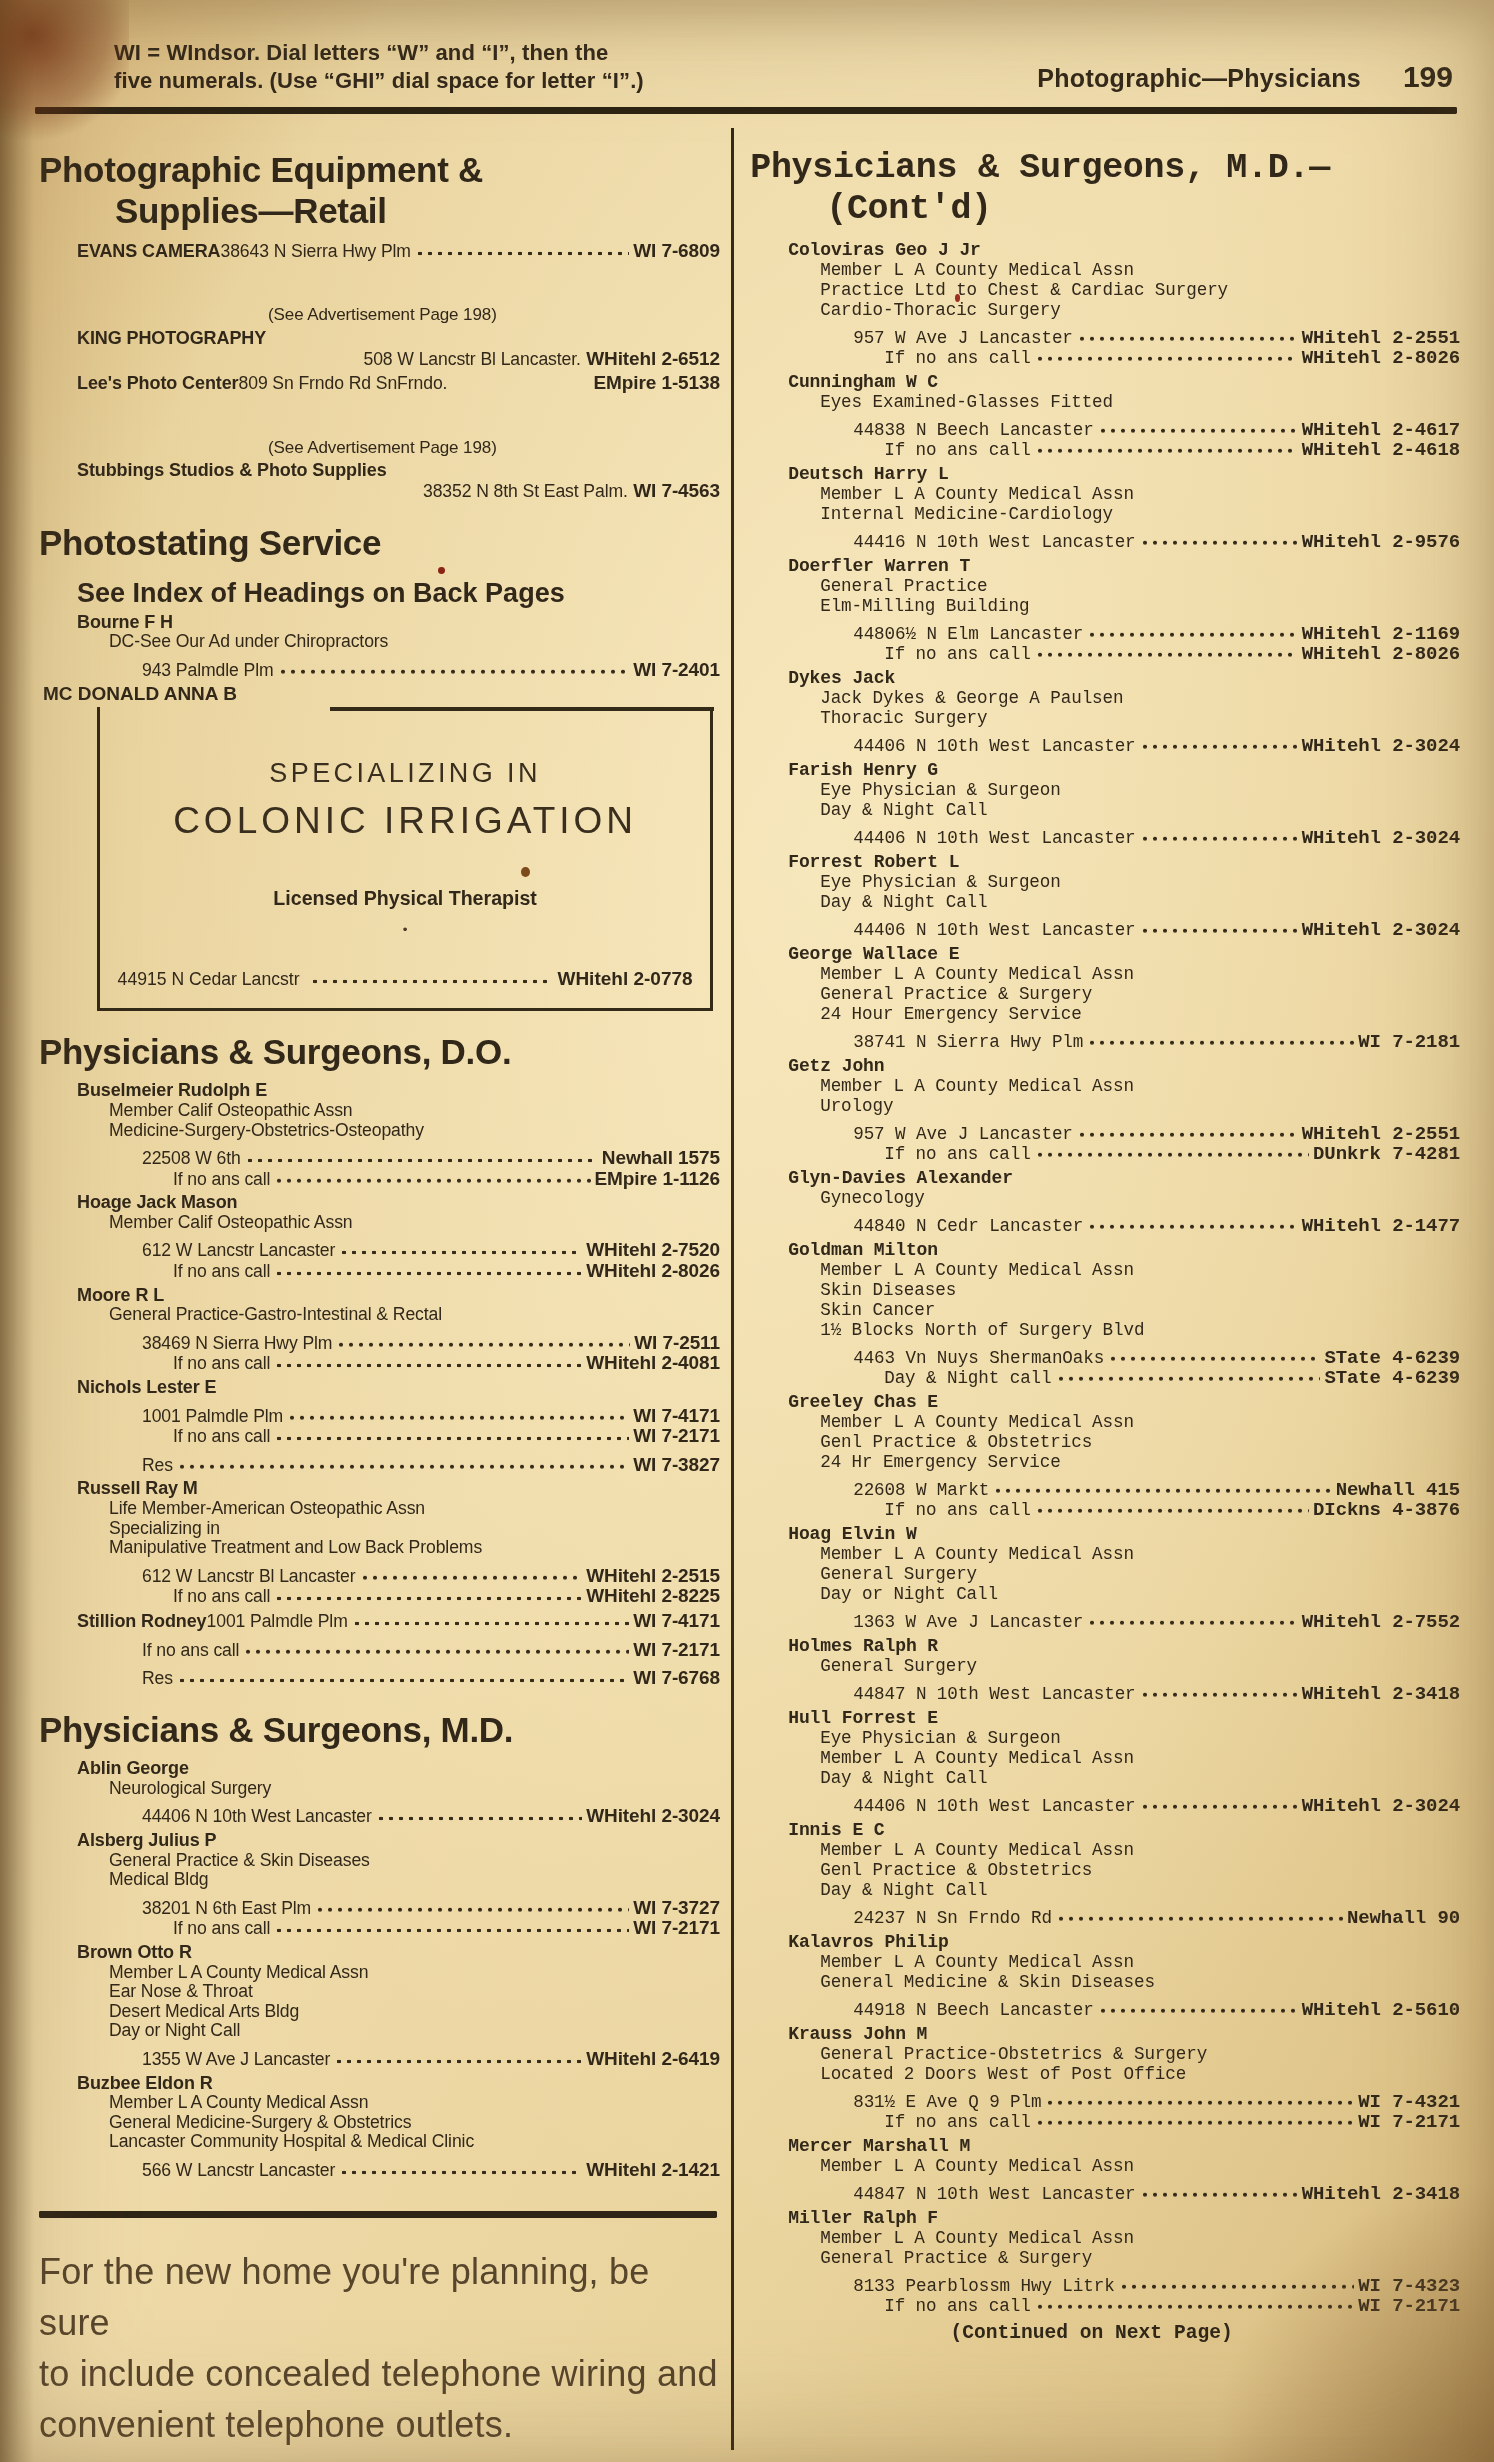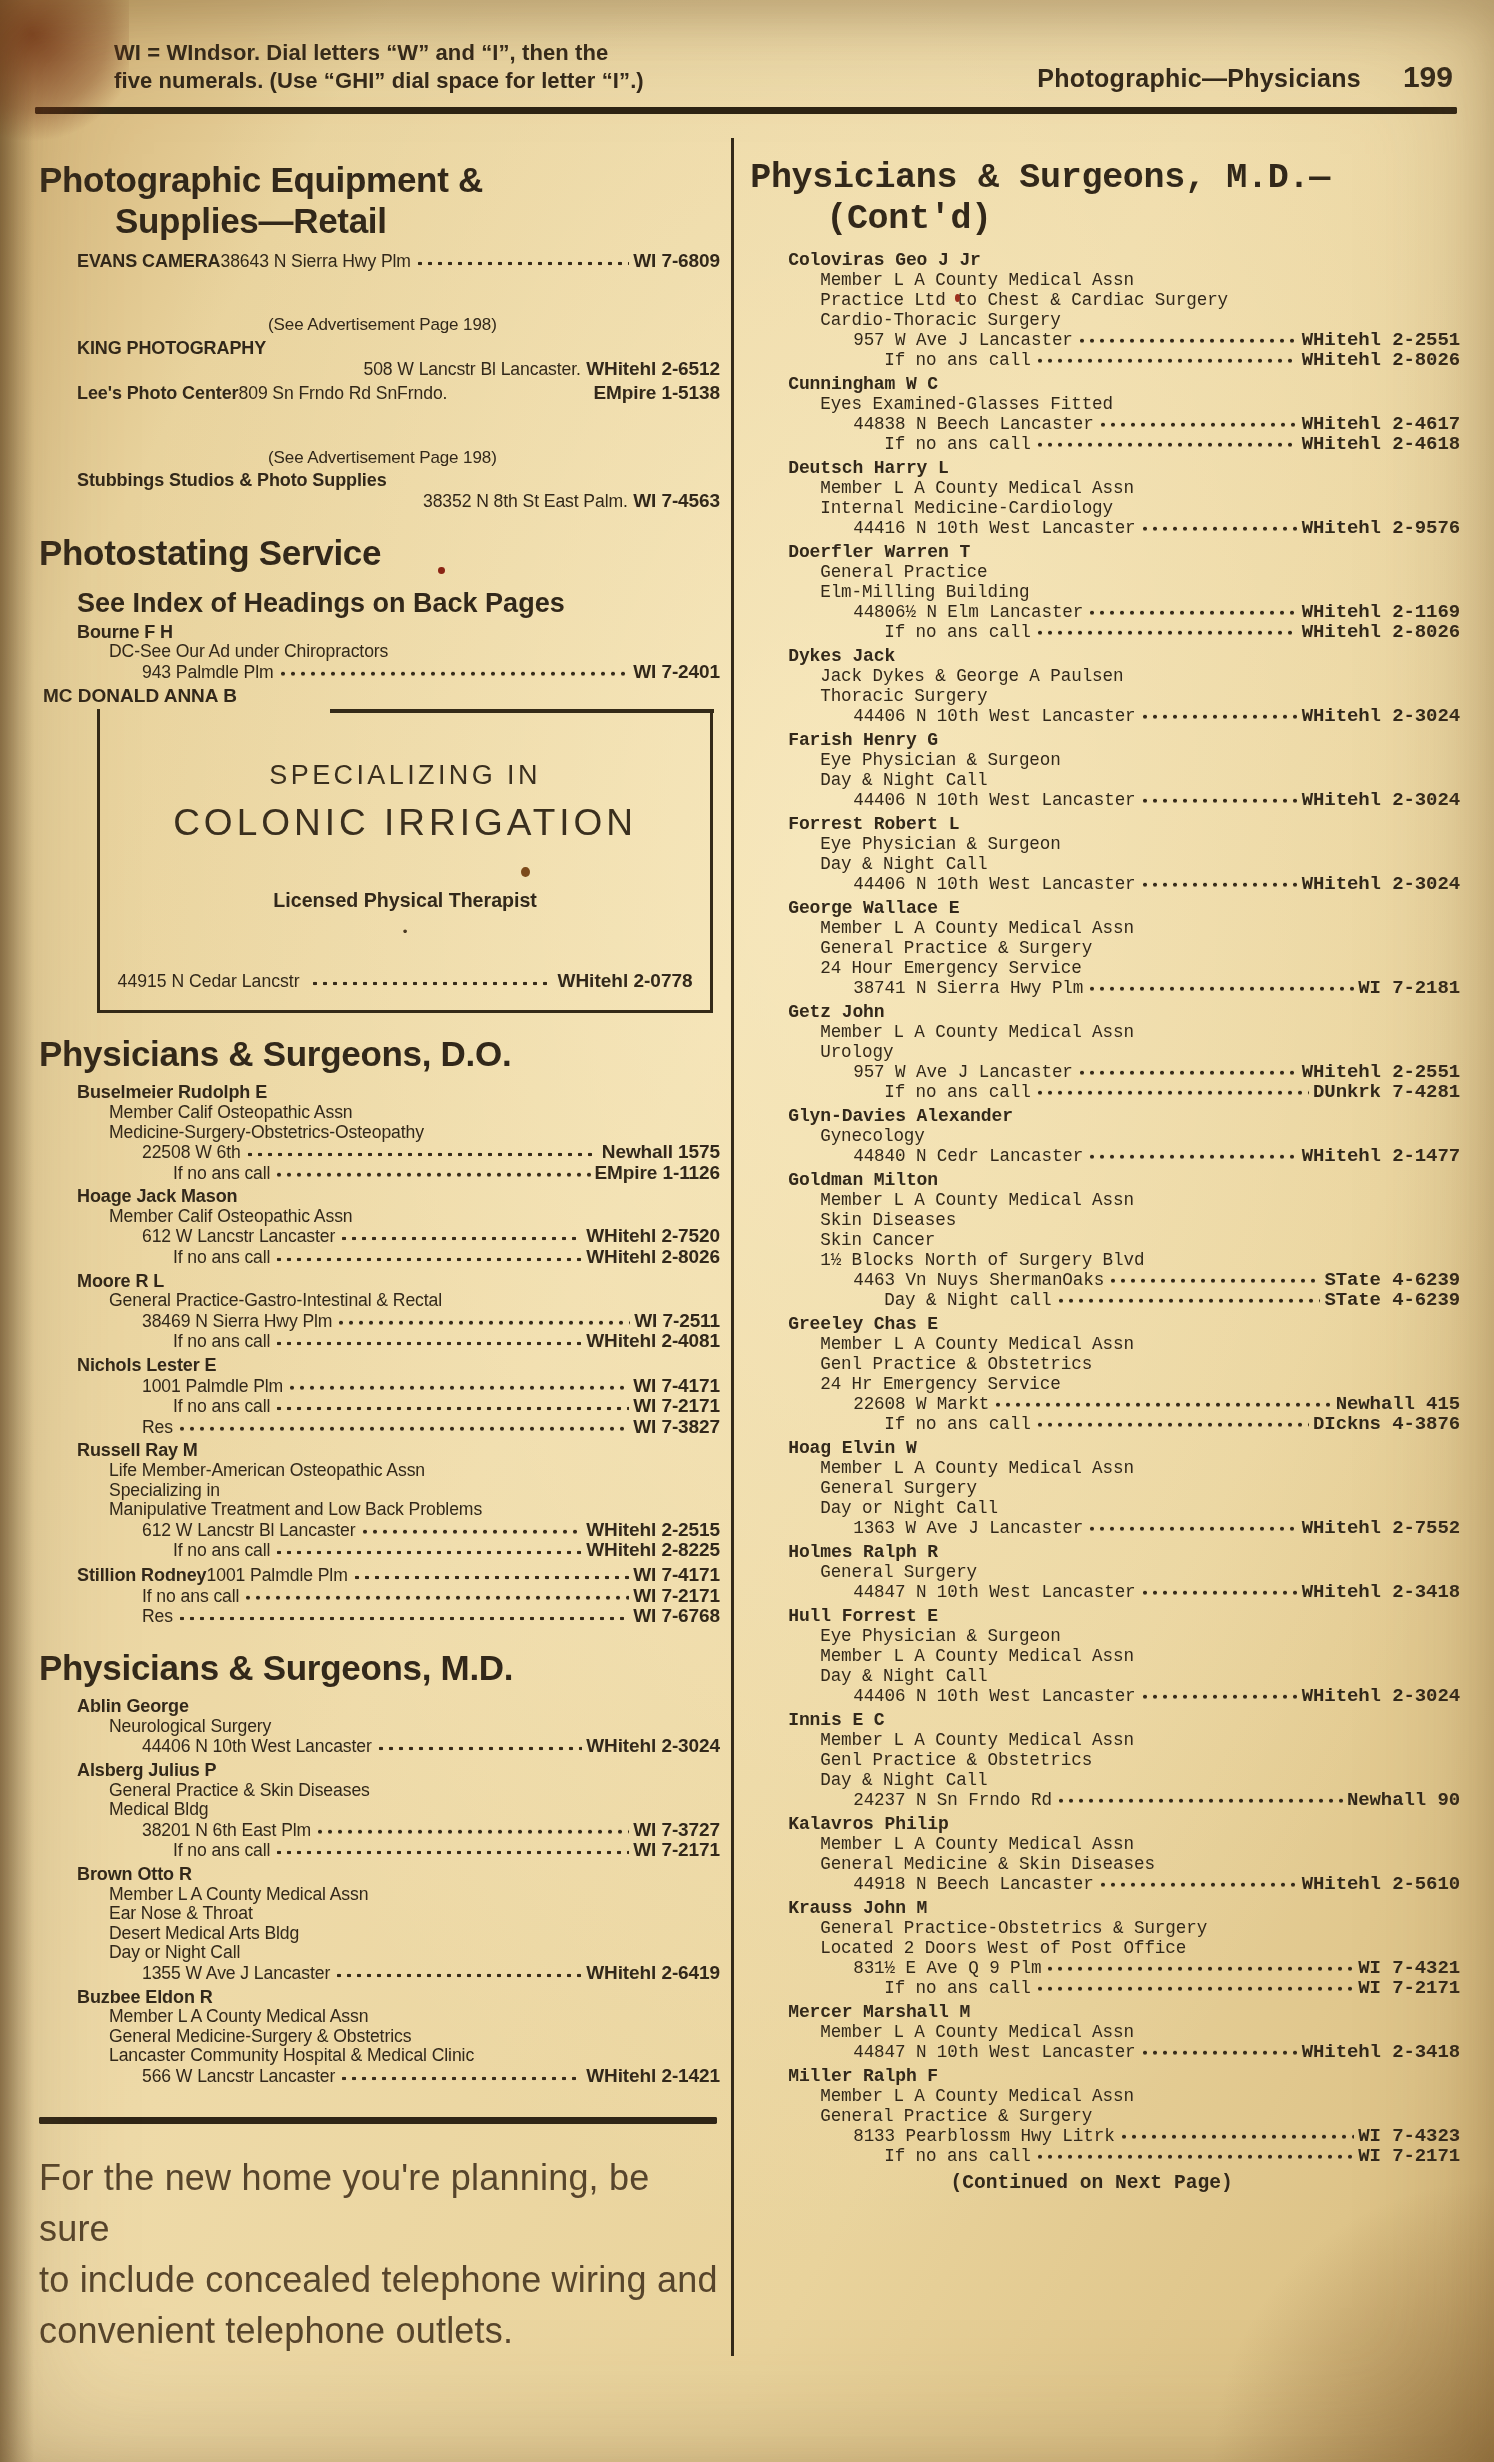--- a/index.html
+++ b/index.html
@@ -25,21 +25,21 @@
 
   
   .hdr{display:flex;justify-content:space-between;align-items:flex-end;padding:39px 41px 4px 114px;}
   .dial{font-weight:700;font-size:22px;line-height:28px;letter-spacing:0.1px;}
   .hdr-right{white-space:nowrap;padding-bottom:1.4px;}
   .hr-title{font-weight:700;font-size:25px;letter-spacing:0.3px;}
   .hr-page{font-weight:700;font-size:30px;margin-left:39px;}
   .toprule{height:7.4px;background:#2d2314;margin:8px 37px 0 35px;border-radius:1.4px;}
 
   
-  .cols{display:flex;align-items:stretch;padding:22px 34px 0 39px;}
+  .cols{display:flex;align-items:stretch;padding:12px 34px 0 39px;}
   .colL{width:681px;flex:0 0 auto;}
   .divider{width:3.4px;background:#342a1a;margin:1.4px 16px 0 10.8px;}
   .colR{flex:1 1 auto;min-width:0;font-family:Liberation Mono, monospace;}
 
   .heading{font-weight:700;font-size:35px;line-height:41px;letter-spacing:-0.3px;margin:20px 0 9.5px;}
   .colL .heading:first-child{margin-top:23px;}
   .colR .heading{margin-top:21.7px;}
   .heading .l2{display:block;padding-left:76px;}
 
   .index-note{font-weight:700;font-size:27px;margin:15px 0 4px 38px;}
@@ -47,21 +47,21 @@
   .entry{padding-left:38px;margin-bottom:4px;}
   .ln{font-size:17.6px;line-height:19.6px;letter-spacing:-0.1px;}
   .colR .ln{line-height:20px;}
   .nm{font-weight:700;font-size:18px;}
   .ph{font-weight:700;font-size:19px;white-space:nowrap;}
   .has-ph{display:flex;align-items:baseline;}
   .dots{flex:1 1 auto;min-width:16px;height:7.4px;margin:0 4px;align-self:baseline;
     background-image:radial-gradient(circle,#372b19 1.8px,rgba(0,0,0,0) 2.2px);
     background-size:10px 7.4px;background-repeat:repeat-x;background-position:0 100%;}
   .d{padding-left:32px;}
-  .p{padding-left:65px;}
+  .p{padding-left:65px;margin-top:8px;}
   .i{padding-left:96px;}
   .rp{padding-left:65px;display:flex;justify-content:flex-end;}
   .rp .ph{margin-left:5.4px;}
   .ml-auto{margin-left:auto;}
   .ad{padding-left:191px;font-size:17px;margin-top:44px;}
 
   
   .boxad{position:relative;margin:27px 6.8px 20px 58px;border:3.4px solid #342a18;border-top:none;
     padding:28px 17.6px 17.6px;}
   .boxad::after{content:"";position:absolute;top:0;left:230px;right:-3.4px;height:3.4px;background:#342a18;}

